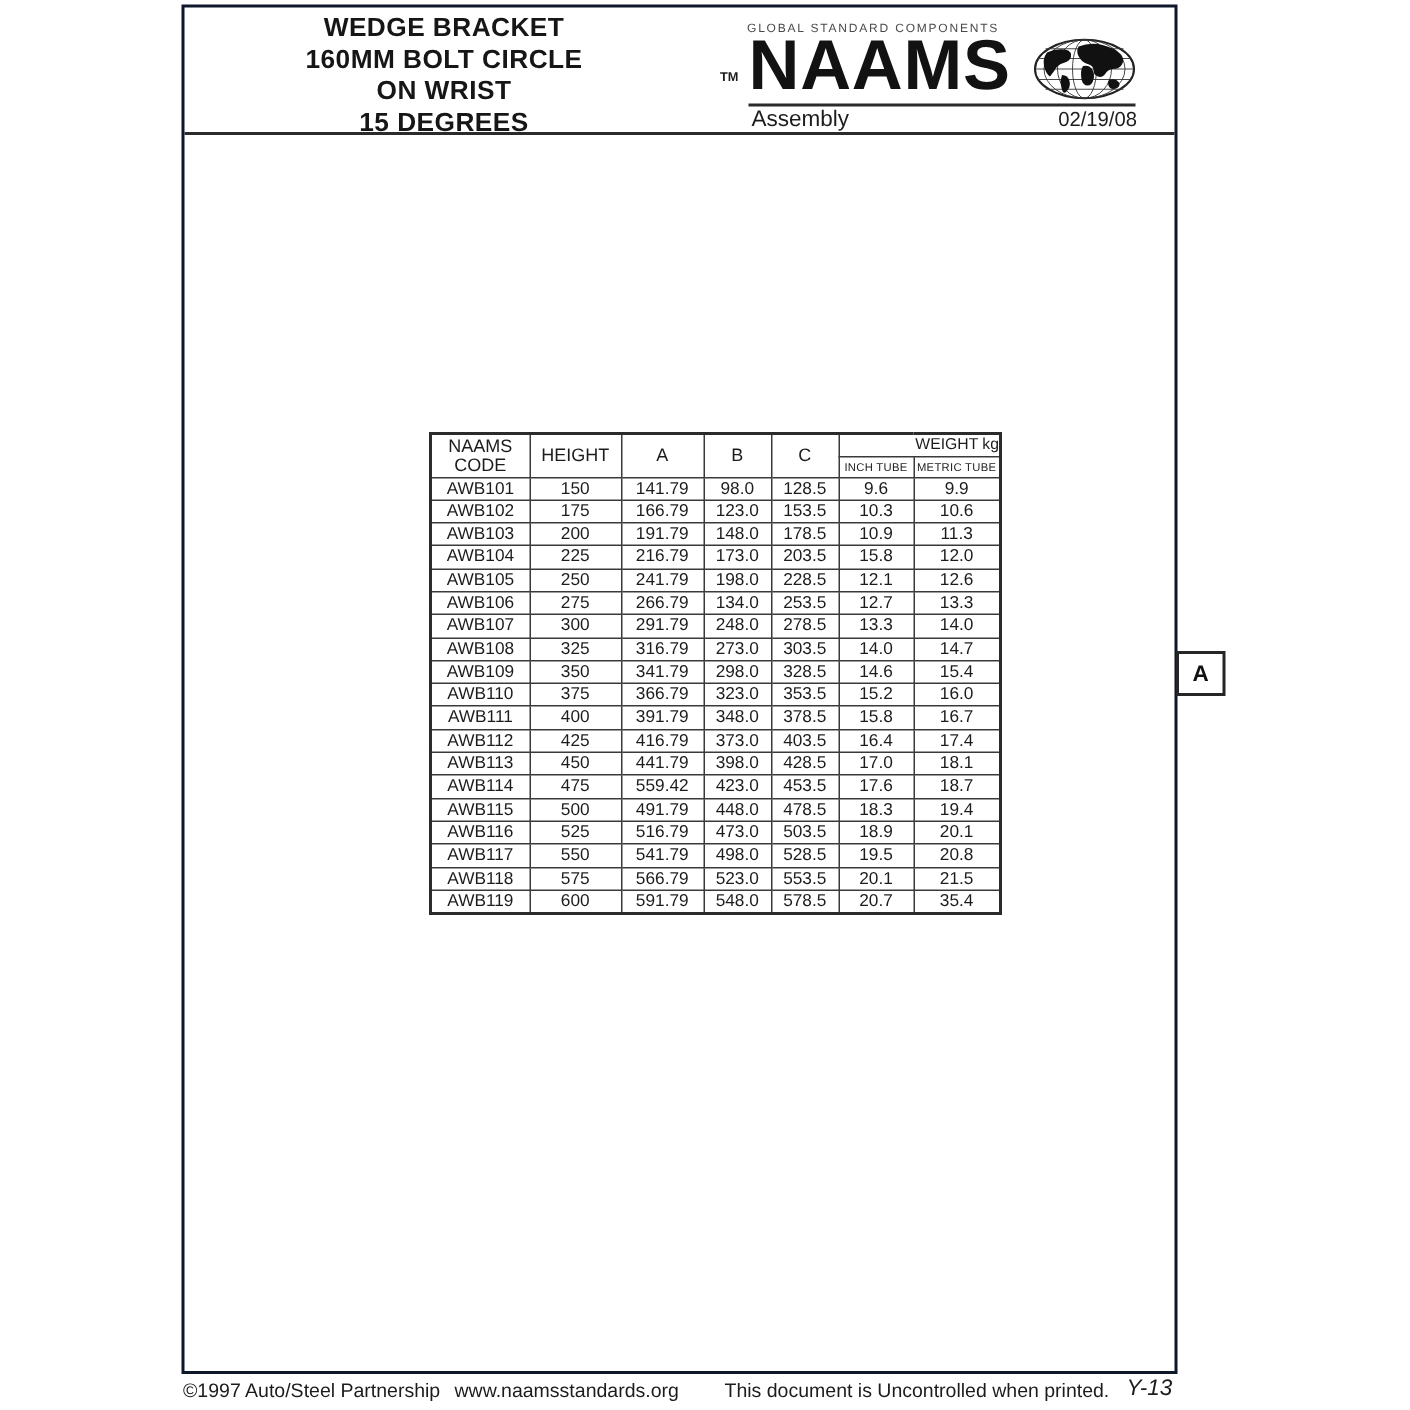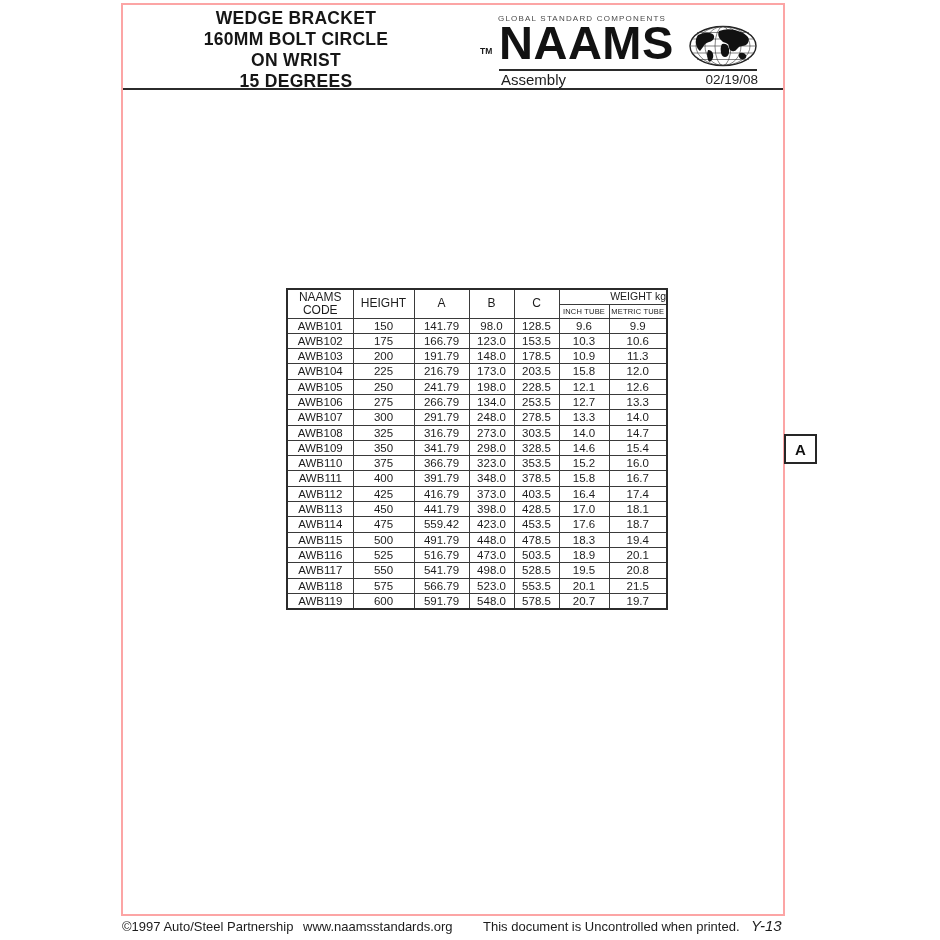--- a/index.html
+++ b/index.html
@@ -2,21 +2,21 @@
 <html><head>
 <meta charset="utf-8">
 <style>
   * { margin:0; padding:0; box-sizing:border-box; }
   html,body { width:940px; height:940px; background:#ffffff; font-family:"Liberation Sans", sans-serif; color:#1c1c1c; }
   body { position:relative; overflow:hidden; }
 
   
   .frame {
     position:absolute; left:121px; top:3px; width:664px; height:913px;
-    border:2px solid #fca5a5; background:#ffffff;
+    border:2px solid #0f172a; background:#ffffff;
   }
 
   
   .header {
     position:absolute; left:0; top:0; right:0; height:85px;
     border-bottom:2px solid #2b2b2b;
   }
   .title-block {
     position:absolute; left:28px; top:3px; width:290px;
     text-align:center; font-weight:bold; font-size:17.5px; line-height:21px;
@@ -301,21 +301,21 @@
             <td>20.1</td>
             <td>21.5</td>
           </tr>
           <tr>
             <td>AWB119</td>
             <td>600</td>
             <td>591.79</td>
             <td>548.0</td>
             <td>578.5</td>
             <td>20.7</td>
-            <td>19.7</td>
+            <td>35.4</td>
           </tr>
         </tbody>
     </table>
   </div>
 
 </div>
 
 <div class="section-marker">A</div>
 
 <span class="footer-item footer-copyright">©1997 Auto/Steel Partnership</span>

